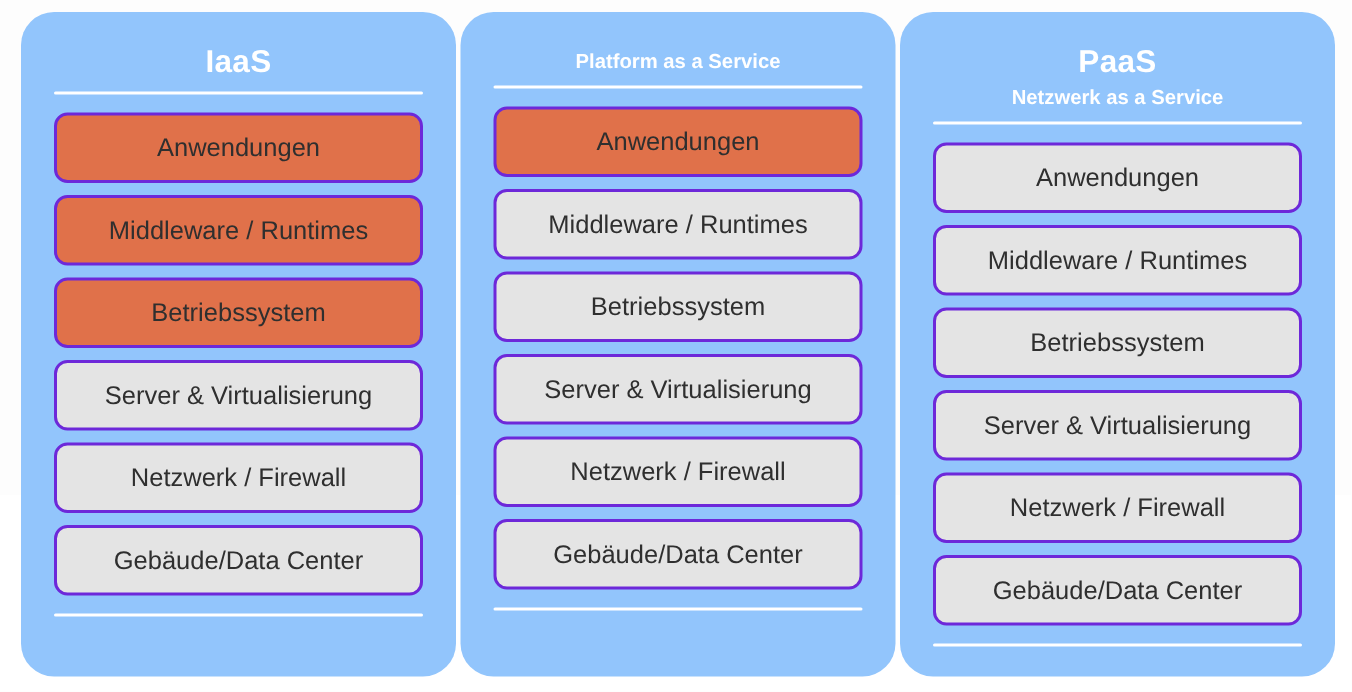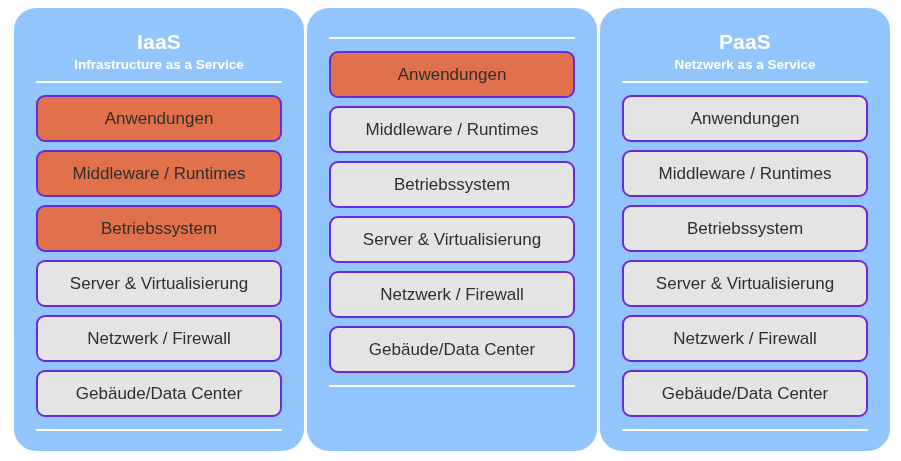--- a/index.html
+++ b/index.html
@@ -106,37 +106,37 @@
   }
 </style>
 </head>
 <body>
 
 <div id="diagram">
 
   <section class="panel">
     <div class="panel-header">
       <div class="panel-title">IaaS</div>
-      <div class="panel-subtitle">Infrastructure as a Service</div>
       <div class="divider"></div>
     </div>
     <div class="layer-stack">
       <div class="layer orange">Anwendungen</div>
       <div class="layer orange">Middleware / Runtimes</div>
       <div class="layer orange">Betriebssystem</div>
       <div class="layer grey">Server &amp; Virtualisierung</div>
       <div class="layer grey">Netzwerk / Firewall</div>
       <div class="layer grey">Gebäude/Data Center</div>
     </div>
     <div class="divider-bottom"></div>
     <div class="spacer"></div>
   </section>
 
   <section class="panel">
     <div class="panel-header">
+      <div class="panel-subtitle">Platform as a Service</div>
       <div class="divider"></div>
     </div>
     <div class="layer-stack">
       <div class="layer orange">Anwendungen</div>
       <div class="layer grey">Middleware / Runtimes</div>
       <div class="layer grey">Betriebssystem</div>
       <div class="layer grey">Server &amp; Virtualisierung</div>
       <div class="layer grey">Netzwerk / Firewall</div>
       <div class="layer grey">Gebäude/Data Center</div>
     </div>

